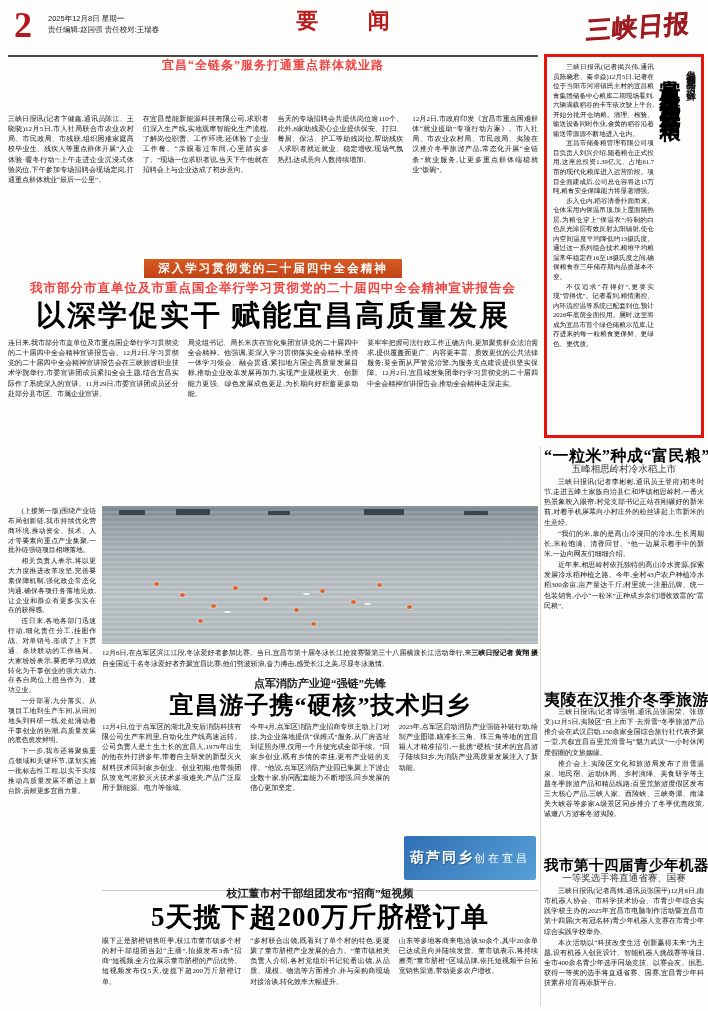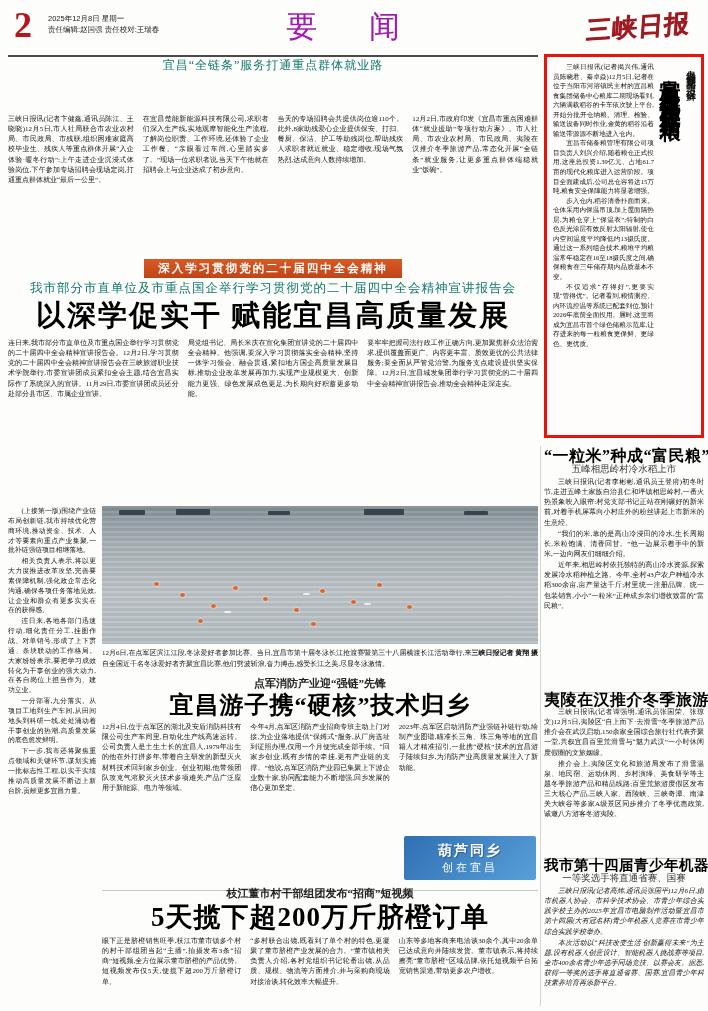--- a/index.html
+++ b/index.html
@@ -4,32 +4,32 @@
 <style>
   html,body{margin:0;padding:0;background:#e8e8e8;}
   .page{position:relative;width:708px;height:1011px;margin:0 auto;background:#fdfdfb;overflow:hidden;
         font-family:"Liberation Serif","DejaVu Serif",serif;color:#111;}
   .abs{position:absolute;}
   .center{text-align:center;}
   .body-text{font-size:7px;line-height:1.45;text-align:justify;color:#141414;overflow:hidden;}
   .body-text p{margin:0 0 1px 0;text-indent:2em;}
   .cols{display:flex;gap:9px;}
   .cols > div{flex:1;overflow:hidden;}
-  .kicker{font-size:12px;font-weight:400;letter-spacing:1px;color:#0f766e;}
+  .kicker{font-size:12px;font-weight:700;letter-spacing:1px;color:#ef4444;}
   .kicker-sm{font-size:11px;font-weight:700;color:#222;}
   .headline-xl{font-size:30px;font-weight:900;letter-spacing:2px;color:#000;white-space:nowrap;}
   .headline-lg{font-size:27px;font-weight:900;letter-spacing:1px;color:#000;white-space:nowrap;}
   .headline-md{font-size:24px;font-weight:900;letter-spacing:1px;color:#000;white-space:nowrap;}
   .headline-side{font-size:16px;font-weight:900;letter-spacing:.5px;color:#000;white-space:nowrap;}
   .subtitle-side{font-size:9.5px;color:#333;}
   .rule{border:none;border-top:1px solid #c9c9c4;}
   
   .pagenum{font-size:36px;font-weight:900;color:#b5161d;line-height:1;}
   .dateblock{font-size:7.5px;line-height:1.5;color:#222;font-family:"Liberation Sans","DejaVu Sans",sans-serif;}
-  .section-title{font-size:31px;font-weight:400;letter-spacing:22px;color:#a21caf;}
+  .section-title{font-size:22px;font-weight:700;letter-spacing:22px;color:#b91c1c;}
   .masthead{font-size:25px;font-weight:900;color:#9e1b22;transform:rotate(-4deg) skewX(-8deg);
             letter-spacing:1px;text-shadow:.5px .5px 0 #9e1b22;}
   .header-rule{border:none;border-top:2px solid #4a4a4a;}
   .header-rule-red{border:none;border-top:3px solid #b5161d;}
   
   .banner{display:inline-block;background:linear-gradient(180deg,#d85a22,#c14418);color:#fff;
           font-size:11.5px;font-weight:700;letter-spacing:2px;padding:2px 14px;}
   
   .redbox{border:3px solid #e8140b;box-sizing:border-box;display:flex;padding:5px 4px 5px 6px;background:#fffdfc;}
   .grain-body{flex:1;font-size:6.6px;line-height:1.45;text-align:justify;overflow:hidden;}
@@ -42,21 +42,21 @@
   .photo{background:linear-gradient(180deg,#828d95 0%,#97a1a8 10%,#aab3b8 28%,#bfc6ca 62%,#b8c0c4 100%);
          overflow:hidden;}
   .photo .ripples{position:absolute;inset:0;
       background:repeating-linear-gradient(180deg,rgba(255,255,255,.07) 0 2px,rgba(0,0,0,.05) 2px 5px);}
   .boat{position:absolute;background:#39434b;border-radius:1px;}
   .dot{position:absolute;width:5px;height:4px;border-radius:50%;background:#e06428;box-shadow:0 0 2px #fff;}
   .splash{position:absolute;width:7px;height:2px;border-radius:50%;background:rgba(255,255,255,.8);}
   .caption{font-size:7px;line-height:1.5;text-align:justify;color:#111;}
   .caption .byline{float:right;font-weight:700;}
   
-  .ad{background:linear-gradient(135deg,#2f6fb4,#58a0d8);color:#fff;display:flex;flex-direction:column;
+  .ad{background:linear-gradient(135deg,#2f6fb4,#58a0d8);color:#fff;display:flex;flex-direction:row;
       align-items:center;justify-content:center;border-radius:2px;}
   .ad .l1{font-size:14px;font-weight:900;letter-spacing:2px;text-shadow:1px 1px 1px rgba(0,0,0,.3);}
   .ad .l2{font-size:11px;letter-spacing:3px;}
   .vrule{border-left:1px solid #d6d6d0;}
 </style>
 </head>
 <body>
 
 <div class="page">
 
@@ -170,18 +170,18 @@
 
   <div class="abs center headline-side" style="left:544px;top:690px;width:160px;">夷陵在汉推介冬季旅游产品</div>
   <div class="abs body-text" style="left:544px;top:707px;width:160px;height:140px;">
     <p>三峡日报讯(记者谭强明,通讯员张国荣、张琼文)12月5日,夷陵区“自上而下·去滑雪”冬季旅游产品推介会在武汉启动,150余家全国综合旅行社代表齐聚一堂,共叙宜昌百里荒滑雪与“魅力武汉”一小时休闲度假圈的文旅姻缘。</p>
     <p>推介会上,夷陵区文化和旅游局发布了滑雪温泉、地民宿、运动休闲、乡村演绎、美食研学等主题冬季旅游产品和精品线路;百里荒旅游度假区发布三大核心产品,三峡人家、西陵峡、三峡奇潭、南津关大峡谷等多家A级景区同步推介了冬季优惠政策,诚邀八方游客冬游夷陵。</p>
   </div>
   <hr class="rule abs" style="left:544px;top:850px;width:160px;">
 
   <div class="abs center headline-side" style="left:544px;top:856px;width:160px;font-size:14.5px;">我市第十四届青少年机器人竞赛开赛</div>
   <div class="abs center subtitle-side" style="left:544px;top:872px;width:160px;">一等奖选手将直通省赛、国赛</div>
-  <div class="abs body-text" style="left:544px;top:886px;width:160px;height:120px;font-style:italic;">
+  <div class="abs body-text" style="left:544px;top:886px;width:160px;height:120px;">
     <p>三峡日报讯(记者高炜,通讯员张国平)12月6日,由市机器人协会、市科学技术协会、市青少年综合实践学校主办的2025年宜昌市电脑制作活动暨宜昌市第十四届(大有冠名杯)青少年机器人竞赛在市青少年综合实践学校举办。</p>
     <p>本次活动以“科技改变生活 创新赢得未来”为主题,设有机器人创意设计、智能机器人挑战赛等项目,全市400余名青少年选手同场竞技、以赛会友。据悉,获得一等奖的选手将直通省赛、国赛,宜昌青少年科技素养培育再添新平台。</p>
   </div>
 
 </div>
 
 </body></html>

